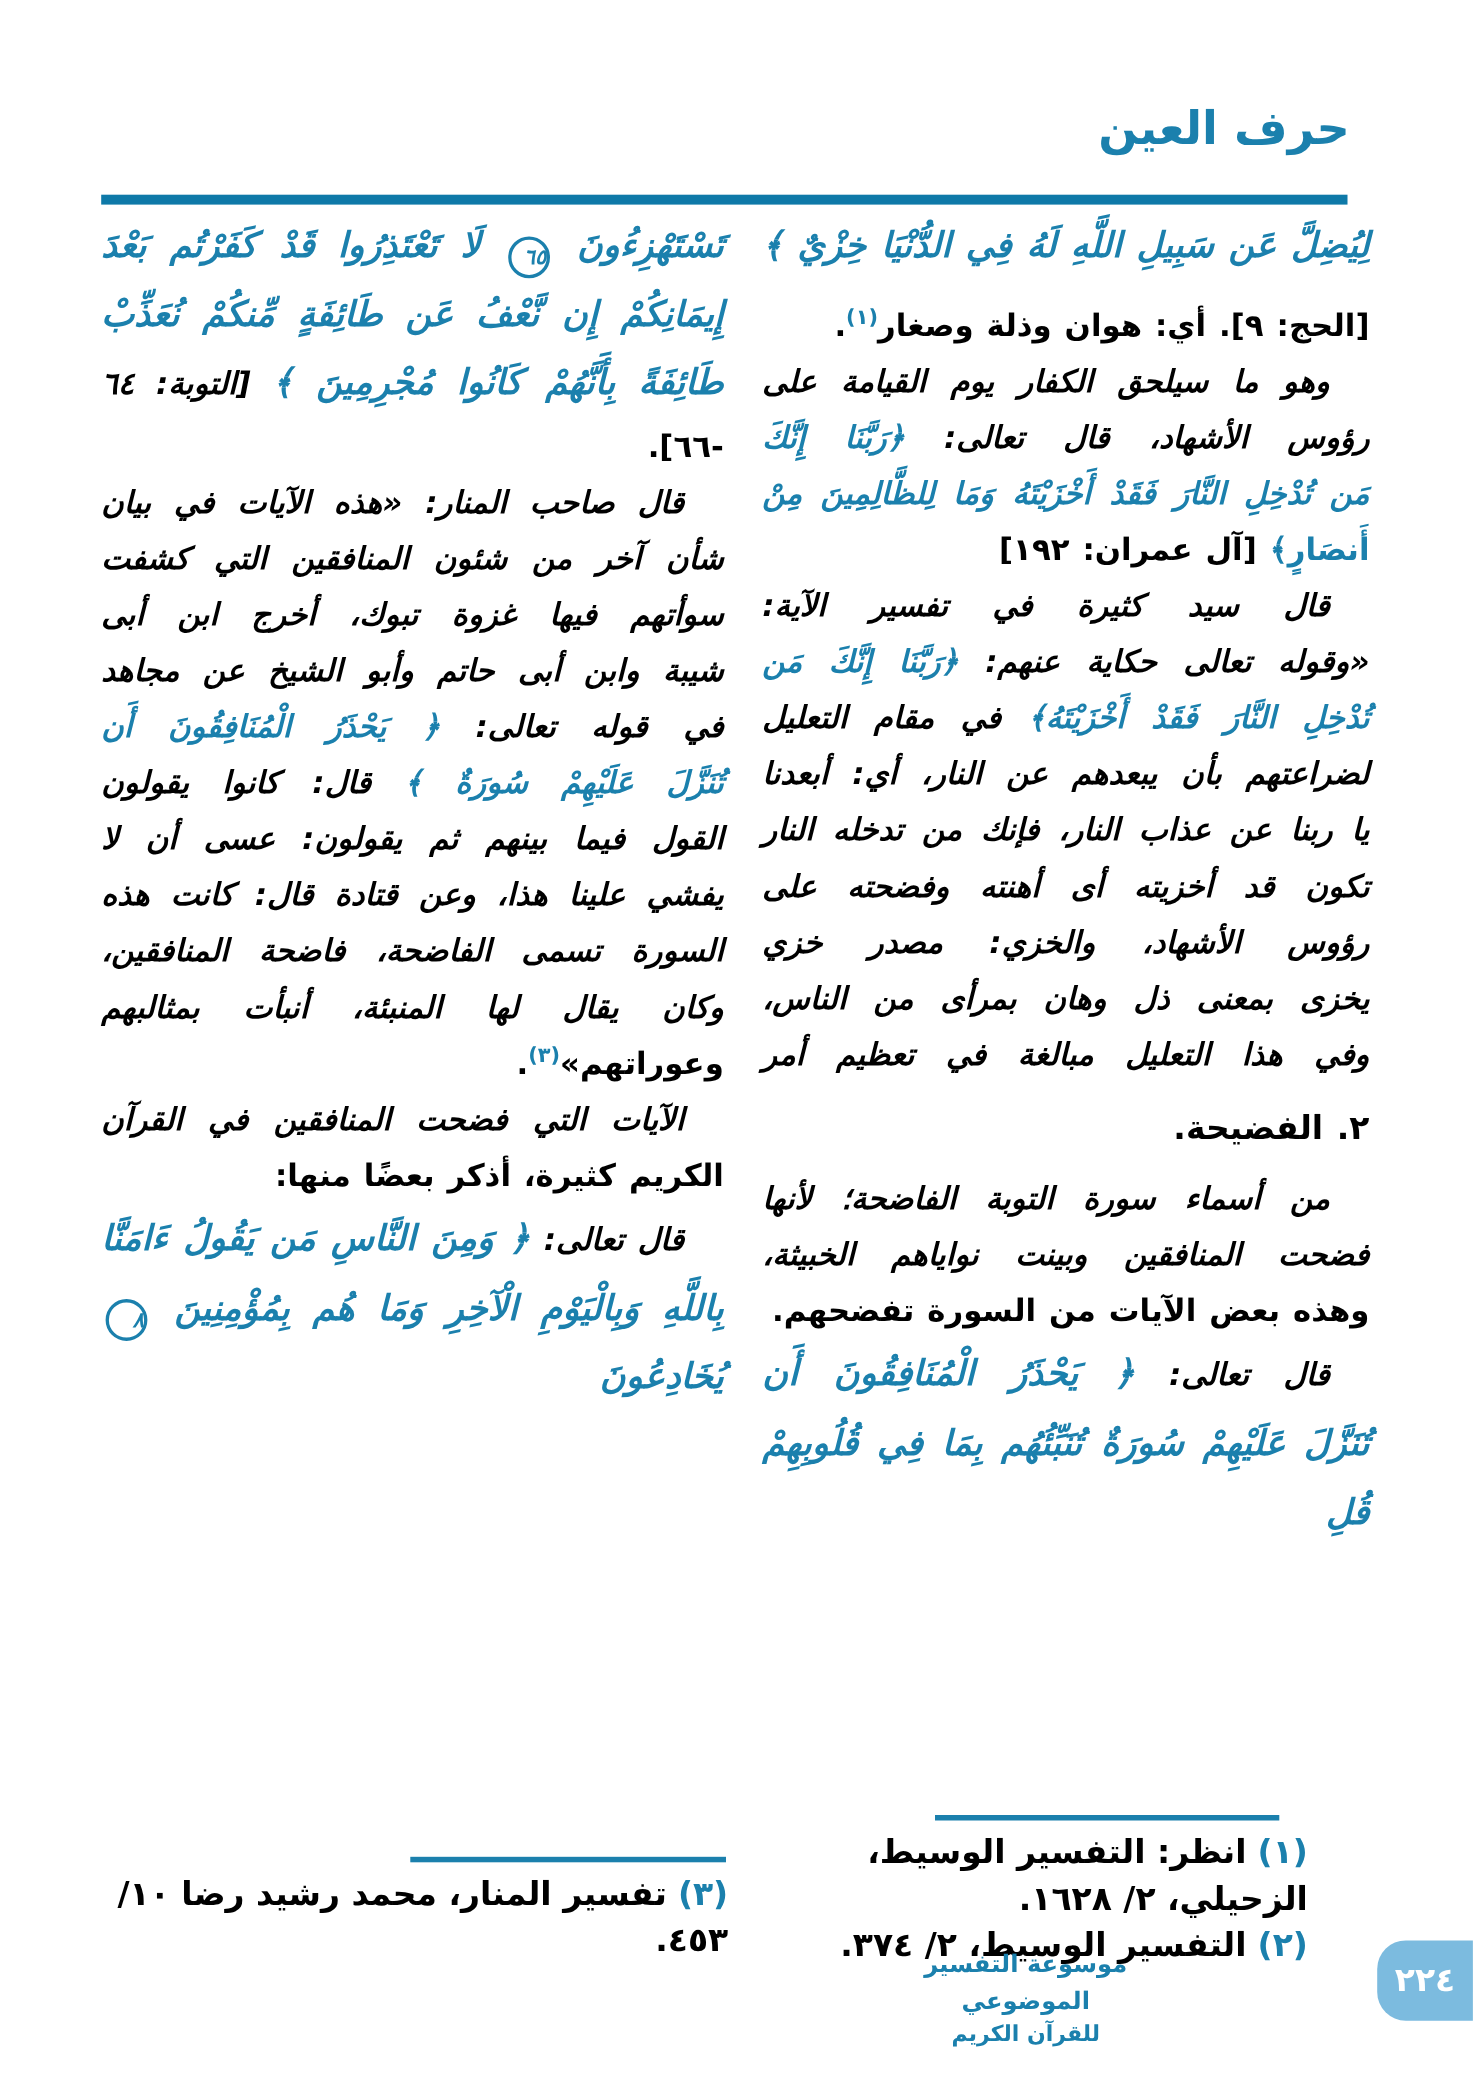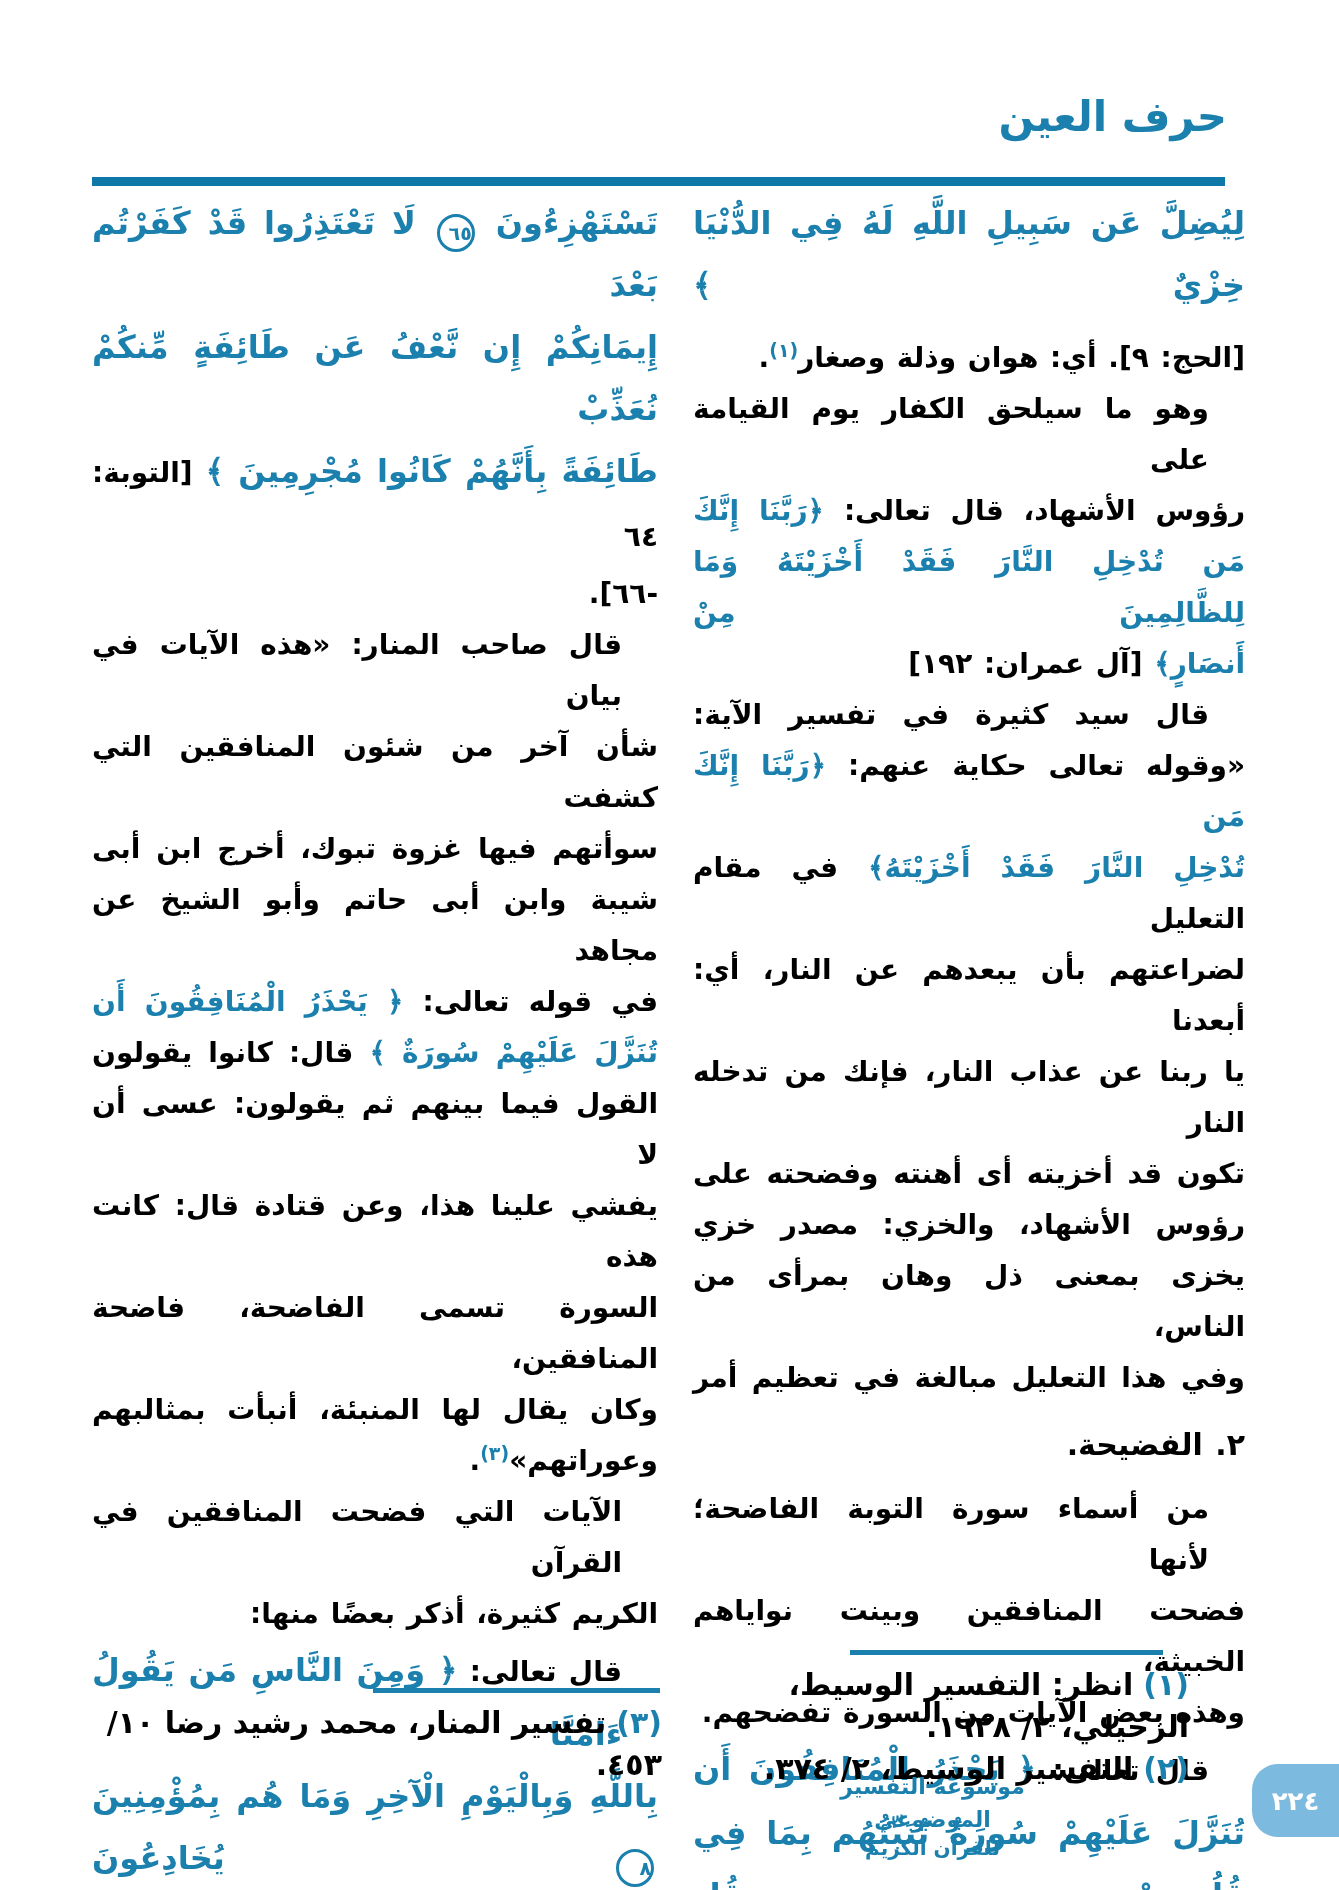--- a/index.html
+++ b/index.html
@@ -29,21 +29,21 @@
     background:var(--rule);
   }
   
   .col{position:absolute;top:192px;}
   .col-right{right:94px;width:552px;}
   .col-left{left:92px;width:566px;}
   .line{
     font-weight:700;
     word-spacing:2px;
   }
-  .line.j{text-align:justify;text-align-last:justify;}
+  .line.j{text-align:justify;text-align-last:justify;font-style:italic;}
   .line.ind{padding-right:36px;}
   .line.m{font-size:28px;line-height:51px;}
   .line.v{font-size:32px;line-height:62px;}
   .line.v .b{font-size:28px;}
   .line.h{font-size:30px;line-height:56px;margin:14px 0 10px 0;}
   .line.gap{margin-bottom:16px;}
   .b{color:#000;}
   .q{color:var(--accent);}
   .s{
     color:var(--accent);
@@ -74,21 +74,21 @@
     position:absolute;top:1770px;right:289px;width:235px;
     text-align:center;color:var(--accent);font-weight:700;
   }
   .logo .l1{font-size:22px;line-height:33px;letter-spacing:-1px;}
   .logo .l2{font-size:20px;line-height:24px;}
   
   .badge{
     position:absolute;top:1764px;right:0;width:87px;height:73px;
     background:var(--badge);
     border-radius:26px 0 0 26px;
-    color:#fff;font-size:26px;font-weight:700;
+    color:#fff;font-size:30px;font-weight:700;
     display:flex;align-items:center;justify-content:center;
   }
 </style>
 </head>
 <body>
 
 <div class="page">
   <div class="hdr">حرف العين</div>
   <div class="rule"></div>
 

